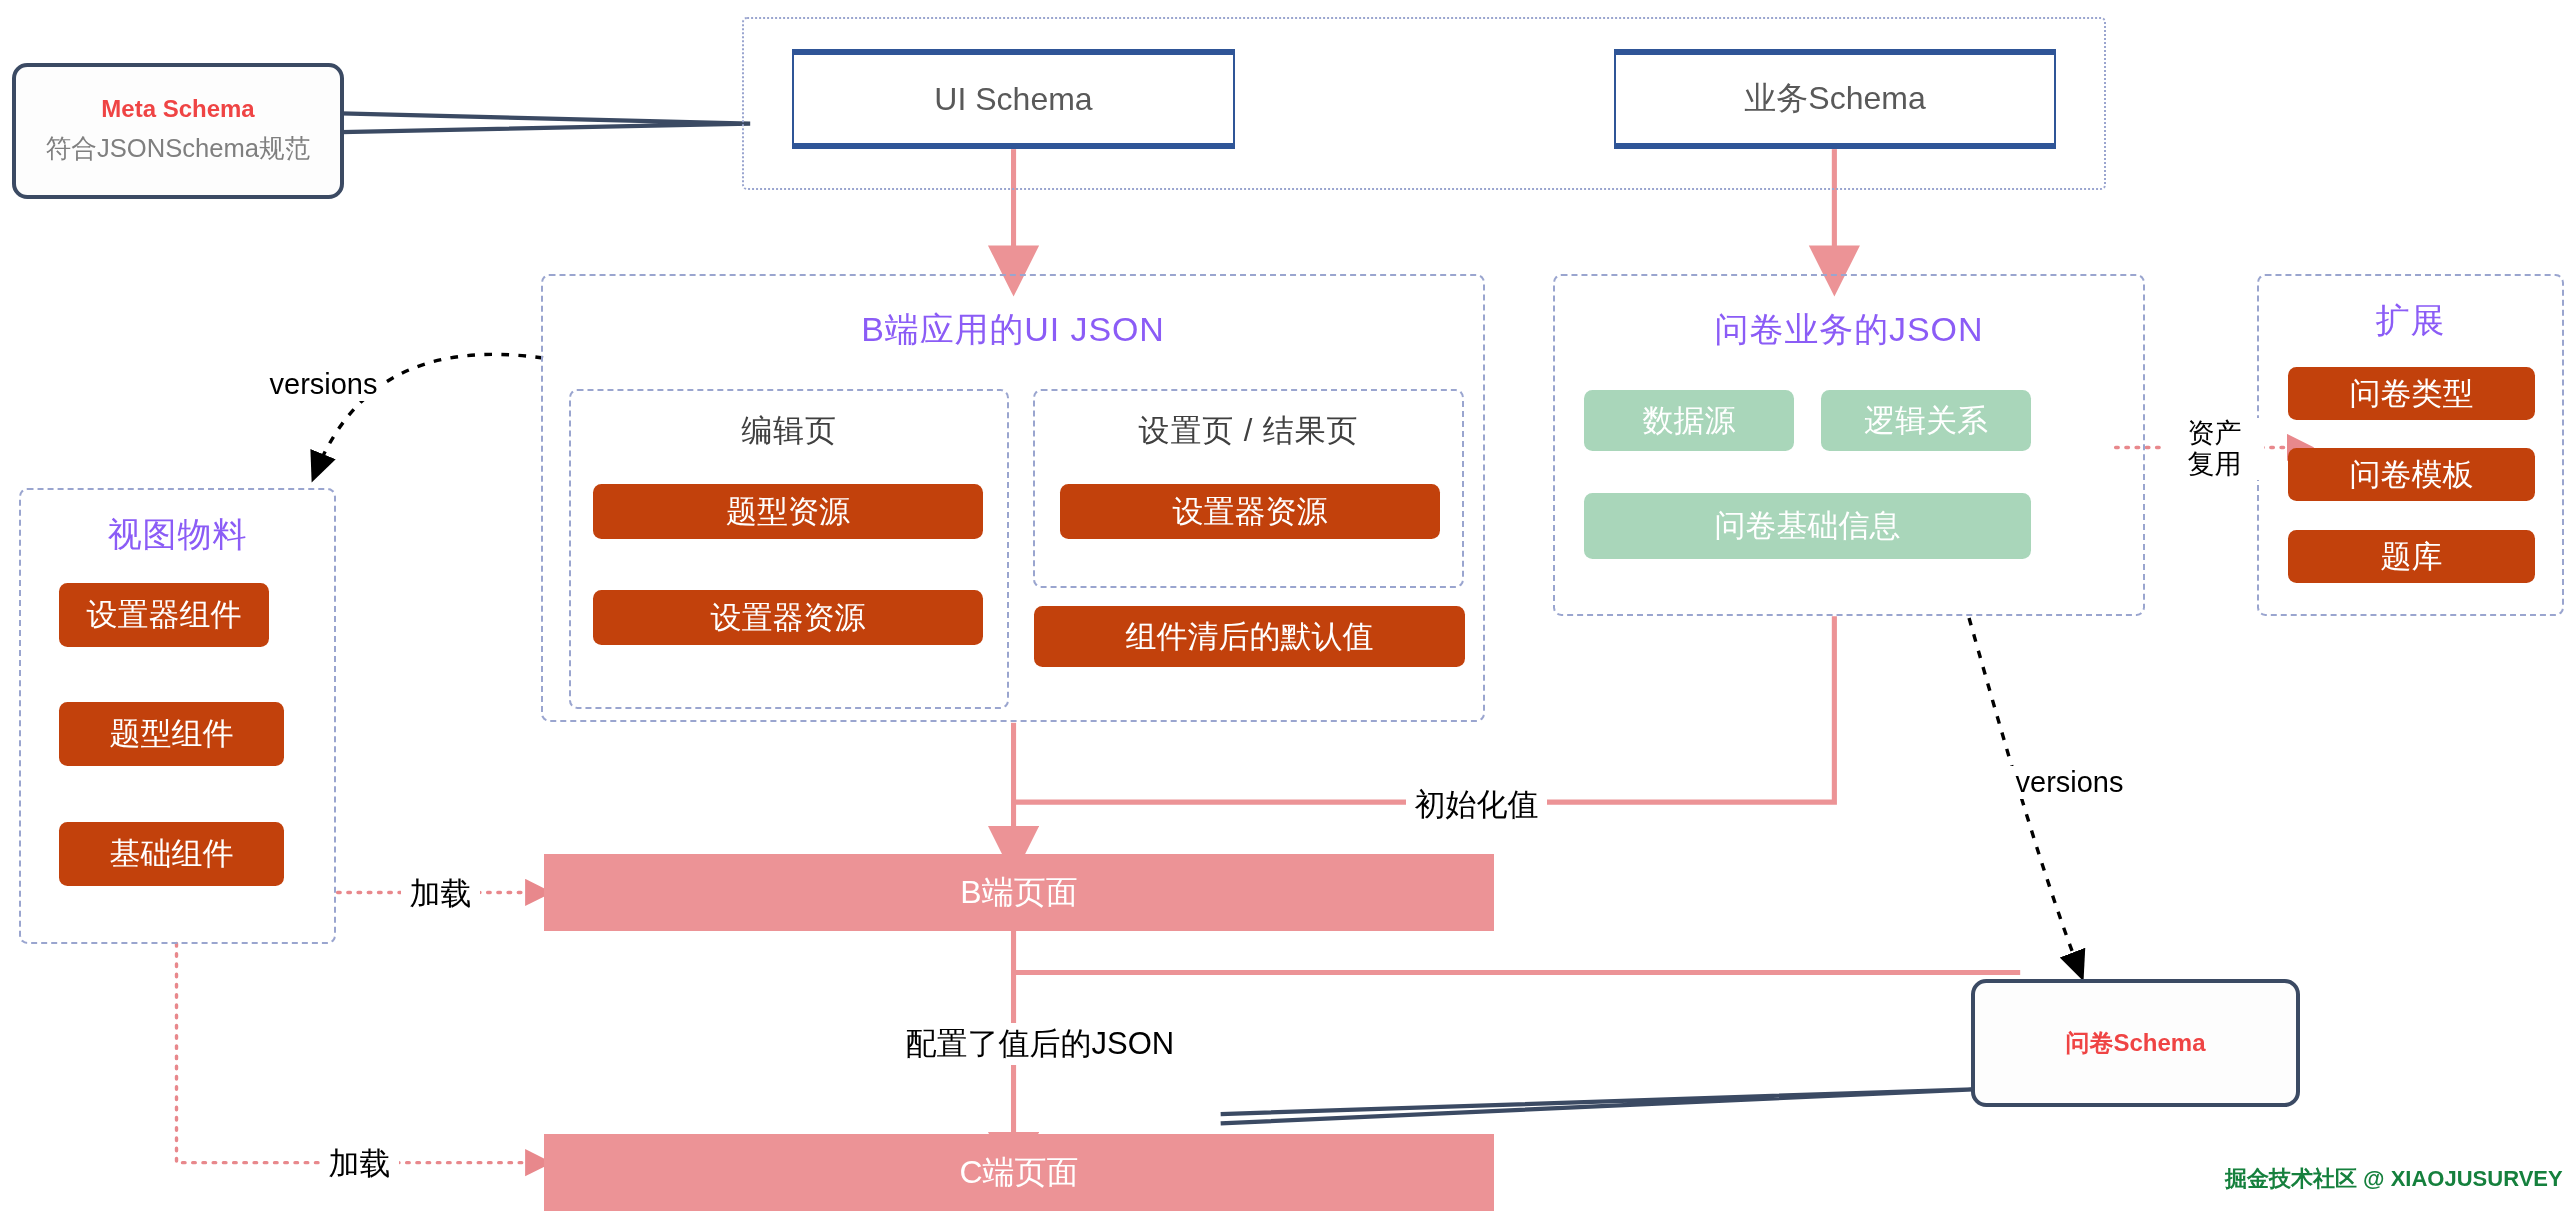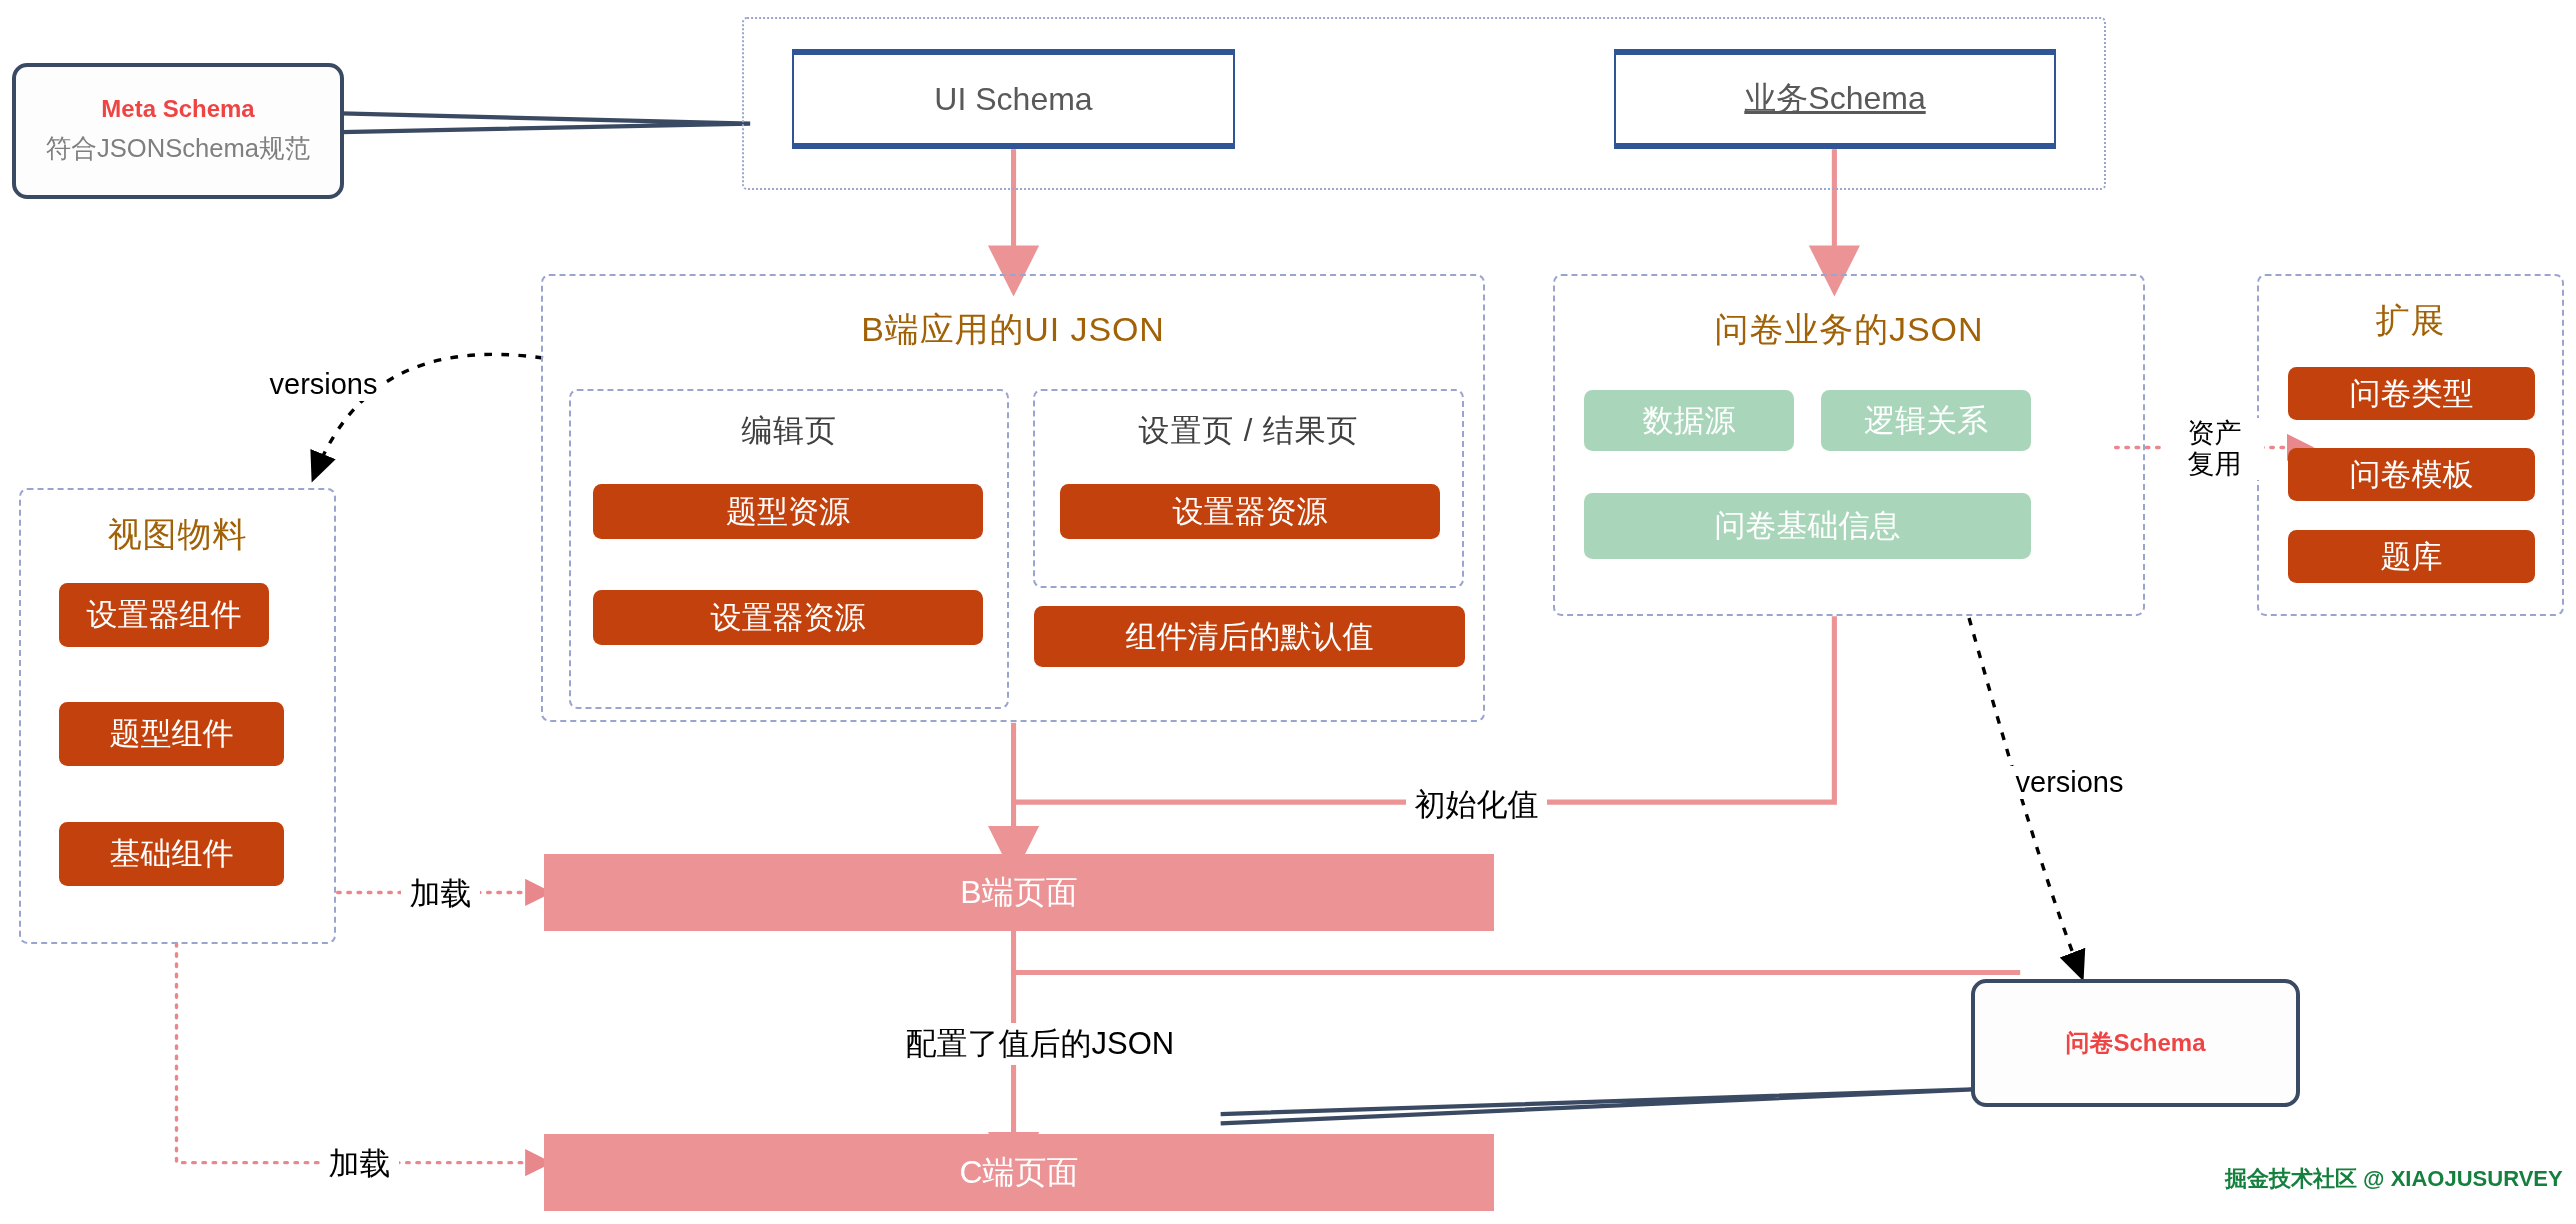--- a/index.html
+++ b/index.html
@@ -7,21 +7,21 @@
   #stage{position:relative;width:2576px;height:1224px;background:#fff;overflow:hidden;}
   #svg-layer{position:absolute;left:0;top:0;width:2576px;height:1224px;pointer-events:none;}
 
   .abs{position:absolute;box-sizing:border-box;}
 
   
   .dash-group{border:2.6px dashed #9aa5cf;border-radius:8.5px;background:transparent;}
   .dash-group-fine{border:2.6px dotted #9aa5cf;border-radius:5.1px;background:transparent;}
 
   
-  .group-title{position:absolute;left:0;right:0;text-align:center;color:#a16207;font-size:34px;
+  .group-title{position:absolute;left:0;right:0;text-align:center;color:#8b5cf6;font-size:34px;
     font-weight:400;letter-spacing:0.9px;}
 
   
   .schema-box{background:#fff;border:2.6px solid #2f5597;border-top-width:6.8px;border-bottom-width:6.8px;
     display:flex;align-items:center;justify-content:center;color:#595959;font-size:32px;}
 
   
   .chip{border-radius:8.5px;display:flex;align-items:center;justify-content:center;
     color:#ffffff;font-size:31px;}
   .chip-purple{background:#c2410c;}
@@ -111,21 +111,21 @@
     <div class="callout-title">Meta Schema</div>
     <div class="callout-sub">符合JSONSchema规范</div>
   </div>
 
   <div class="abs dash-group-fine" style="left:742px;top:17px;width:1364px;height:173px;"></div>
 
   <div class="abs schema-box" style="left:792px;top:49px;width:443px;height:100px;">
     <span>UI Schema</span>
   </div>
 
-  <div class="abs schema-box" style="left:1614px;top:49px;width:442px;height:100px;text-decoration:underline;">
+  <div class="abs schema-box" style="left:1614px;top:49px;width:442px;height:100px;">
     <span>业务Schema</span>
   </div>
 
   <div class="abs dash-group" style="left:541px;top:274px;width:944px;height:448px;">
     <div class="group-title" style="top:31px;">B端应用的UI JSON</div>
   </div>
 
   <div class="abs dash-group" style="left:569px;top:389px;width:440px;height:320px;">
     <div class="group-title" style="top:19px;font-size:31px;color:#404040;">编辑页</div>
   </div>

